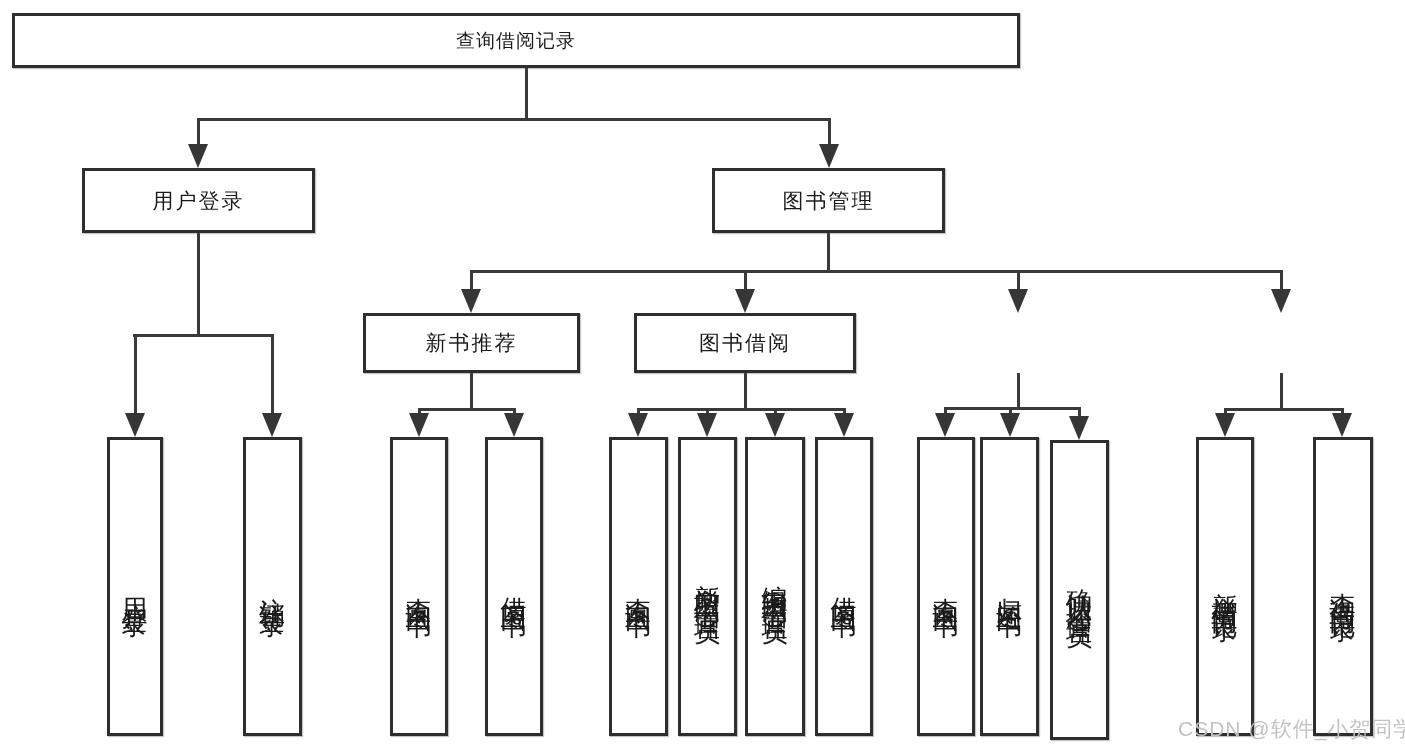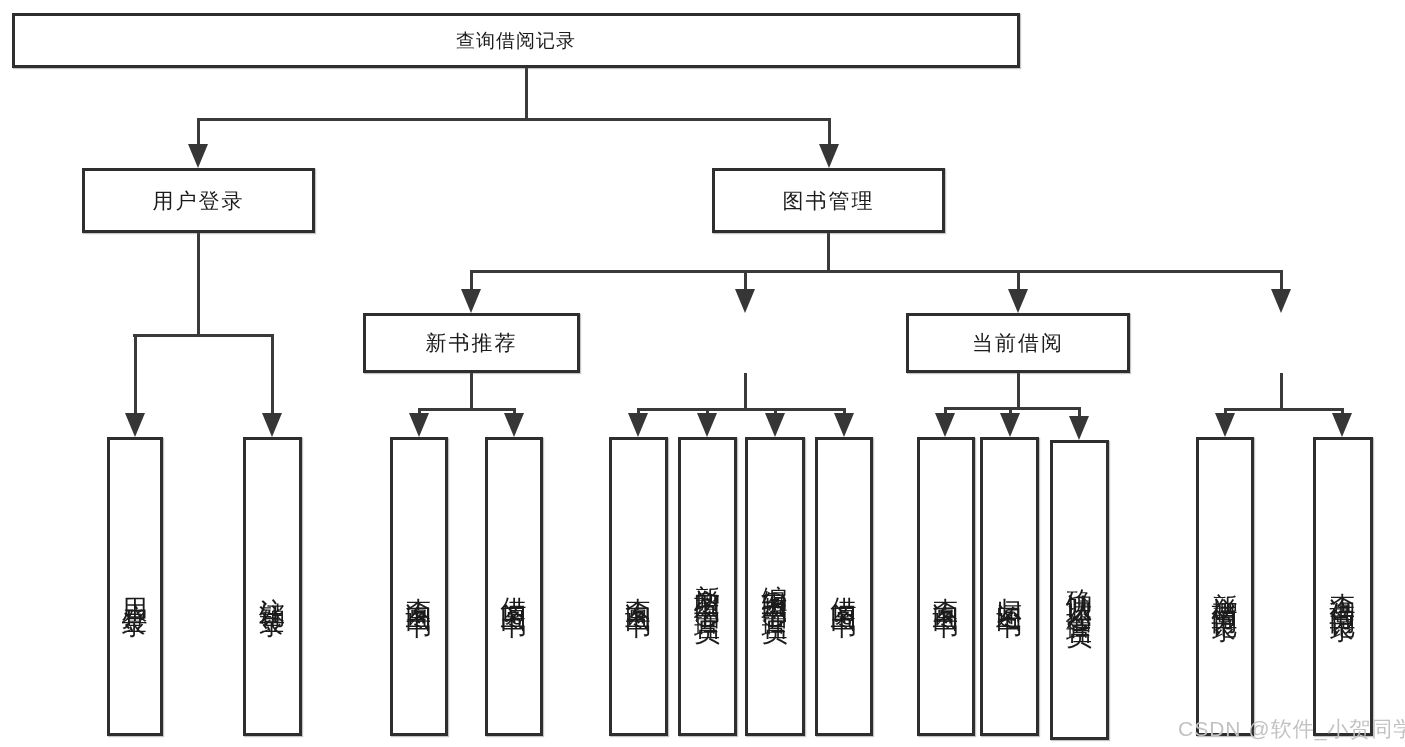--- a/index.html
+++ b/index.html
@@ -104,22 +104,22 @@
   <div class="node h" style="left:82px;top:168px;width:233px;height:65px">
     <span>用户登录</span>
   </div>
   <div class="node h" style="left:363px;top:313px;width:217px;height:60px">
     <span>新书推荐</span>
   </div>
 
   <div class="node h" style="left:712px;top:168px;width:233px;height:65px">
     <span>图书管理</span>
   </div>
-  <div class="node h" style="left:906px;top:313px;width:224px;height:60px">
-    <span>当前借阅</span>
+  <div class="node h" style="left:634px;top:313px;width:222px;height:60px">
+    <span>图书借阅</span>
   </div>
 
   <div class="leaf" style="left:107px;width:56px">
     <span>用户登录</span>
   </div>
   <div class="leaf" style="left:243px;width:59px">
     <span>注销登录</span>
   </div>
 
   <div class="leaf" style="left:390px">

